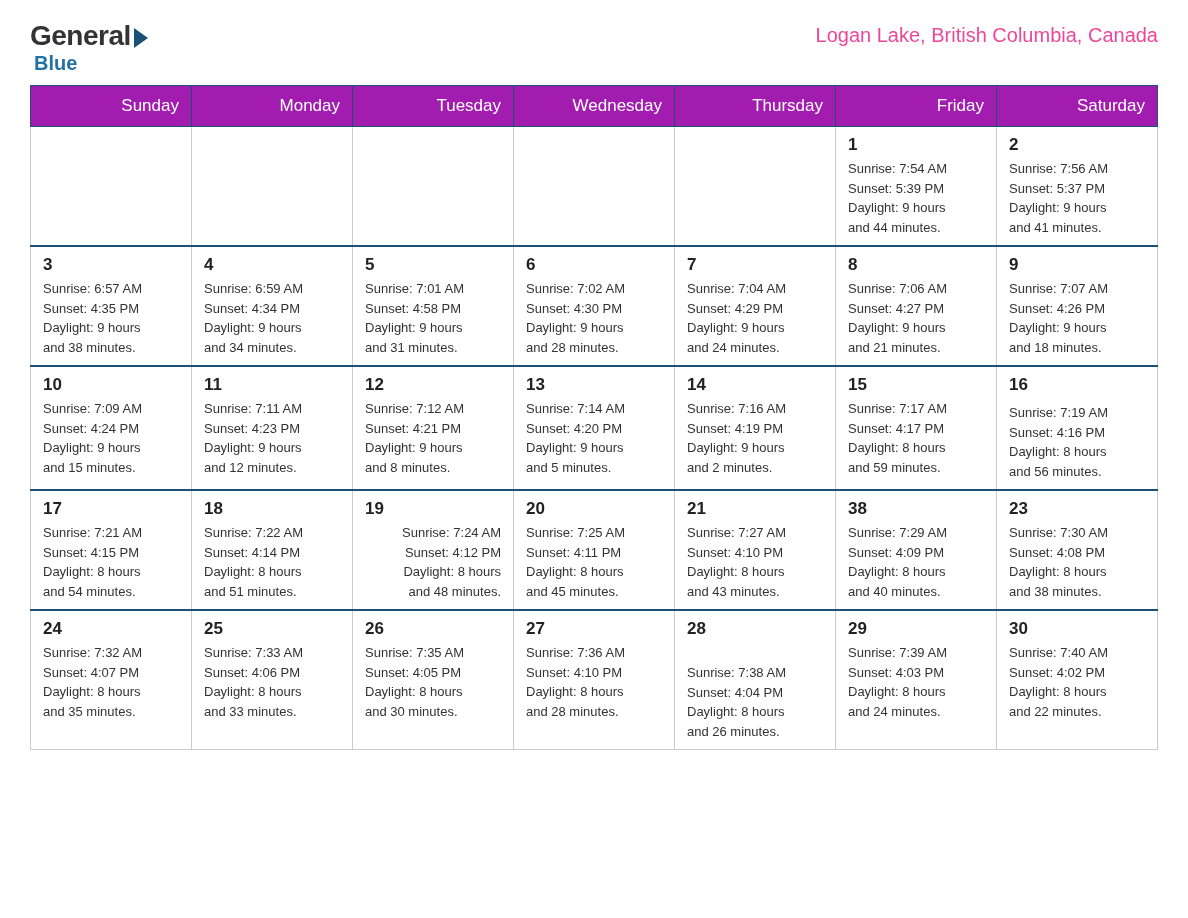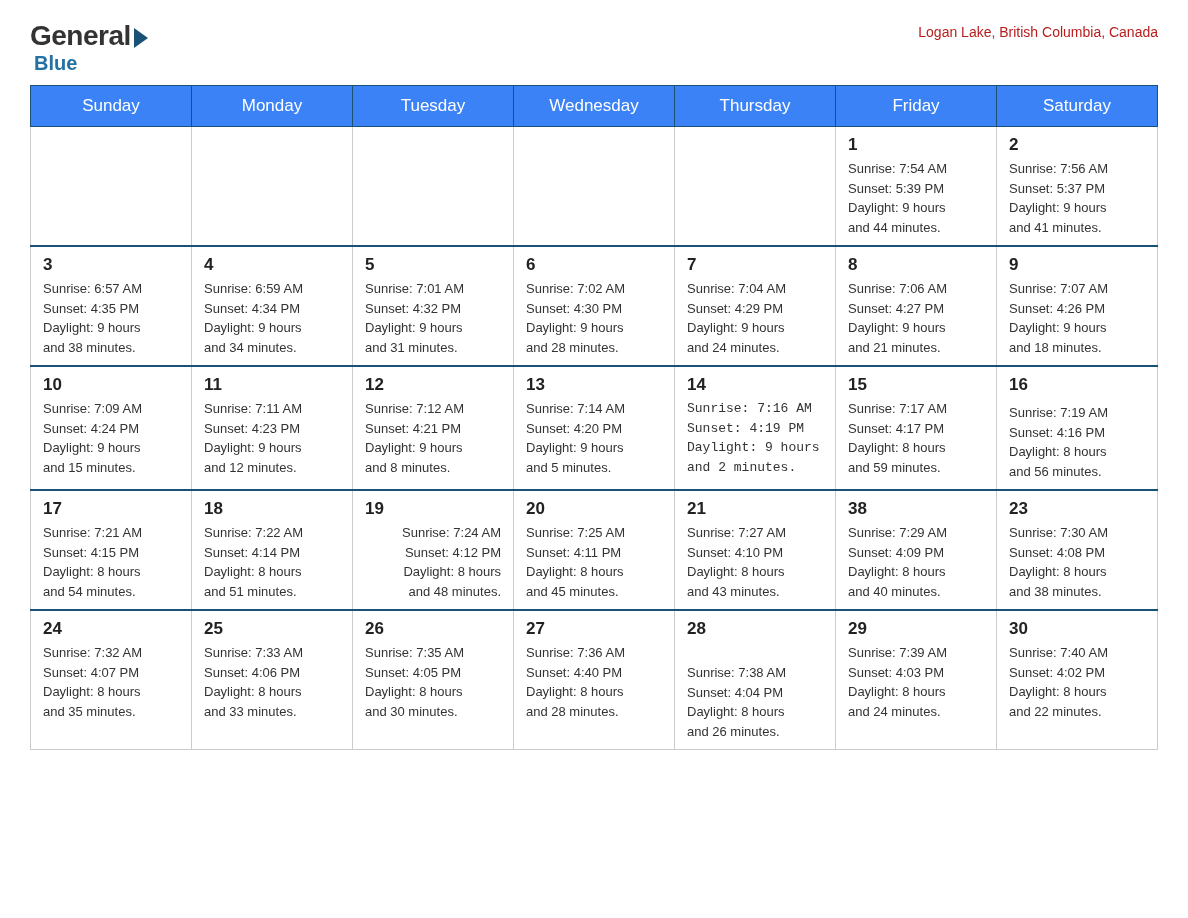--- a/index.html
+++ b/index.html
@@ -49,36 +49,36 @@
     .title-block {
       text-align: right;
     }
     .month-title {
       font-size: 52px;
       font-weight: normal;
       color: #222;
       line-height: 1.1;
     }
     .location-title {
-      font-size: 14px;
-      color: #b91c1c;
+      font-size: 20px;
+      color: #ec4899;
       margin-top: 4px;
     }
     .calendar {
       width: 100%;
       border-collapse: collapse;
       margin-top: 10px;
     }
     .calendar th {
-      background: #3b82f6;
+      background: #a21caf;
       color: #fff;
       font-size: 17px;
       font-weight: normal;
       padding: 10px 12px;
-      text-align: center;
+      text-align: right;
       border: 1px solid #1a5276;
     }
     .calendar td {
       vertical-align: top;
       padding: 8px 12px;
       border: 1px solid #ccc;
       width: 14.28%;
       min-height: 100px;
       background: #fff;
     }
@@ -165,21 +165,21 @@
         <td>
           <span class="day-num">4</span>
           <div class="day-info" style="white-space: pre-line;">Sunrise: 6:59 AM
 Sunset: 4:34 PM
 Daylight: 9 hours
 and 34 minutes.</div>
         </td>
         <td>
           <span class="day-num">5</span>
           <div class="day-info" style="white-space: pre-line;">Sunrise: 7:01 AM
-Sunset: 4:32 PM
+Sunset: 4:58 PM
 Daylight: 9 hours
 and 31 minutes.</div>
         </td>
         <td>
           <span class="day-num">6</span>
           <div class="day-info" style="white-space: pre-line;">Sunrise: 7:02 AM
 Sunset: 4:30 PM
 Daylight: 9 hours
 and 28 minutes.</div>
         </td>
@@ -229,21 +229,21 @@
         </td>
         <td>
           <span class="day-num">13</span>
           <div class="day-info" style="white-space: pre-line;">Sunrise: 7:14 AM
 Sunset: 4:20 PM
 Daylight: 9 hours
 and 5 minutes.</div>
         </td>
         <td>
           <span class="day-num">14</span>
-          <div class="day-info" style="white-space: pre-line; font-family: Liberation Mono, monospace;">Sunrise: 7:16 AM
+          <div class="day-info" style="white-space: pre-line;">Sunrise: 7:16 AM
 Sunset: 4:19 PM
 Daylight: 9 hours
 and 2 minutes.</div>
         </td>
         <td>
           <span class="day-num">15</span>
           <div class="day-info" style="white-space: pre-line;">Sunrise: 7:17 AM
 Sunset: 4:17 PM
 Daylight: 8 hours
 and 59 minutes.</div>
@@ -325,21 +325,21 @@
         <td>
           <span class="day-num">26</span>
           <div class="day-info" style="white-space: pre-line;">Sunrise: 7:35 AM
 Sunset: 4:05 PM
 Daylight: 8 hours
 and 30 minutes.</div>
         </td>
         <td>
           <span class="day-num">27</span>
           <div class="day-info" style="white-space: pre-line;">Sunrise: 7:36 AM
-Sunset: 4:40 PM
+Sunset: 4:10 PM
 Daylight: 8 hours
 and 28 minutes.</div>
         </td>
         <td>
           <span class="day-num">28</span>
           <div class="day-info" style="white-space: pre-line; margin-top: 24px;">Sunrise: 7:38 AM
 Sunset: 4:04 PM
 Daylight: 8 hours
 and 26 minutes.</div>
         </td>

